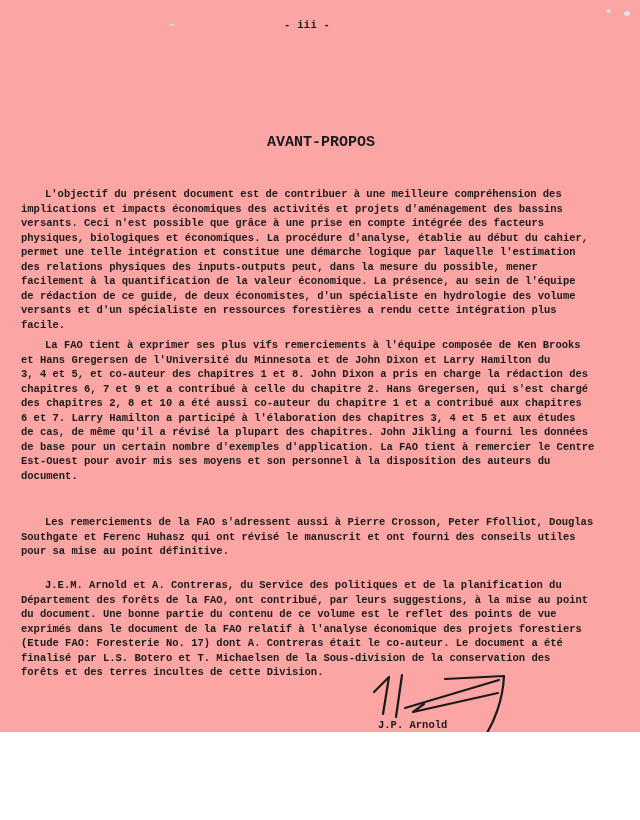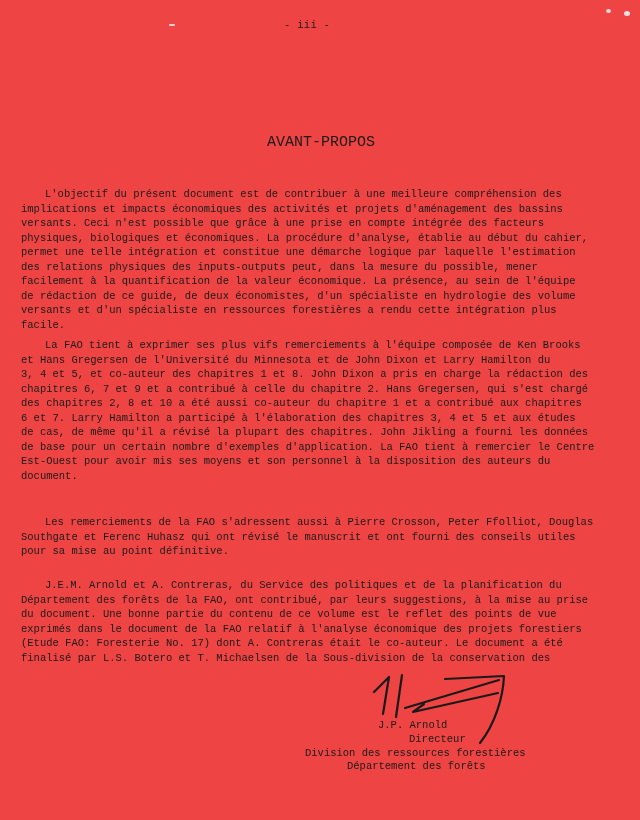--- a/index.html
+++ b/index.html
@@ -3,25 +3,25 @@
 <meta charset="utf-8">
 <style>
   html, body {
     margin: 0;
     padding: 0;
     background: #ffffff;
   }
   .page {
     position: relative;
     width: 640px;
-    height: 820px;
-    background: #ef4444;
+    height: 732px;
+    background: #fca5a5;
     overflow: hidden;
     font-family: "Liberation Mono", "DejaVu Sans Mono", monospace;
-    font-weight: normal;
+    font-weight: bold;
     color: #1b1b1b;
     -webkit-font-smoothing: antialiased;
   }
   .page-number {
     position: absolute;
     top: 19px;
     left: 284px;
     font-size: 10.5px;
     letter-spacing: 0.3px;
     white-space: nowrap;
@@ -114,25 +114,26 @@
   </div>
 
   <div class="para p3">
     <div class="line indent">Les remerciements de la FAO s'adressent aussi à Pierre Crosson, Peter Ffolliot, Douglas</div>
     <div class="line">Southgate et Ferenc Huhasz qui ont révisé le manuscrit et ont fourni des conseils utiles</div>
     <div class="line">pour sa mise au point définitive.</div>
   </div>
 
   <div class="para p4">
     <div class="line indent">J.E.M. Arnold et A. Contreras, du Service des politiques et de la planification du</div>
-    <div class="line">Département des forêts de la FAO, ont contribué, par leurs suggestions, à la mise au prise</div>
+    <div class="line">Département des forêts de la FAO, ont contribué, par leurs suggestions, à la mise au point</div>
     <div class="line">du document. Une bonne partie du contenu de ce volume est le reflet des points de vue</div>
     <div class="line">exprimés dans le document de la FAO relatif à l'analyse économique des projets forestiers</div>
     <div class="line">(Etude FAO: Foresterie No. 17) dont A. Contreras était le co-auteur. Le document a été</div>
     <div class="line">finalisé par L.S. Botero et T. Michaelsen de la Sous-division de la conservation des</div>
+    <div class="line">forêts et des terres incultes de cette Division.</div>
   </div>
 
   <svg class="sig-scrawl" viewBox="0 0 170 85" xmlns="http://www.w3.org/2000/svg">
     <g fill="none" stroke="#1a1a1a" stroke-width="2.2" stroke-linecap="round" stroke-linejoin="round">
       <path d="M26,30 L41,15 L35,52"></path>
       <path d="M54,13 L48,55"></path>
       <path d="M57,46 L151,18"></path>
       <path d="M97,17 L156,14 C155,36 147,62 132,81"></path>
       <path d="M150,31 L65,50 L76,42"></path>
     </g>

